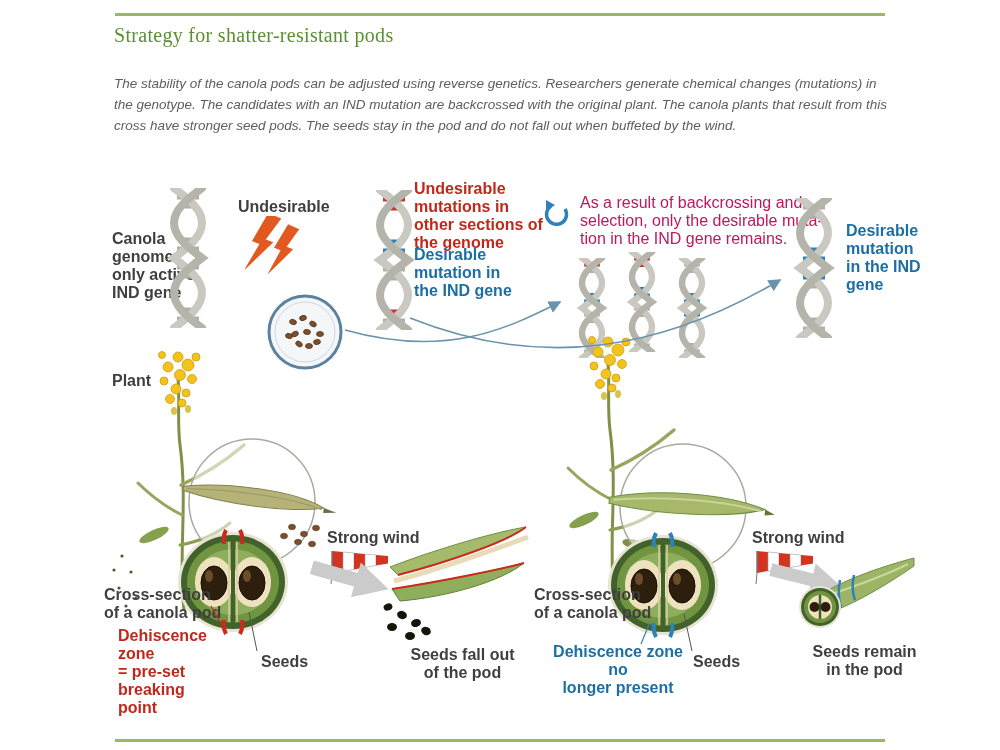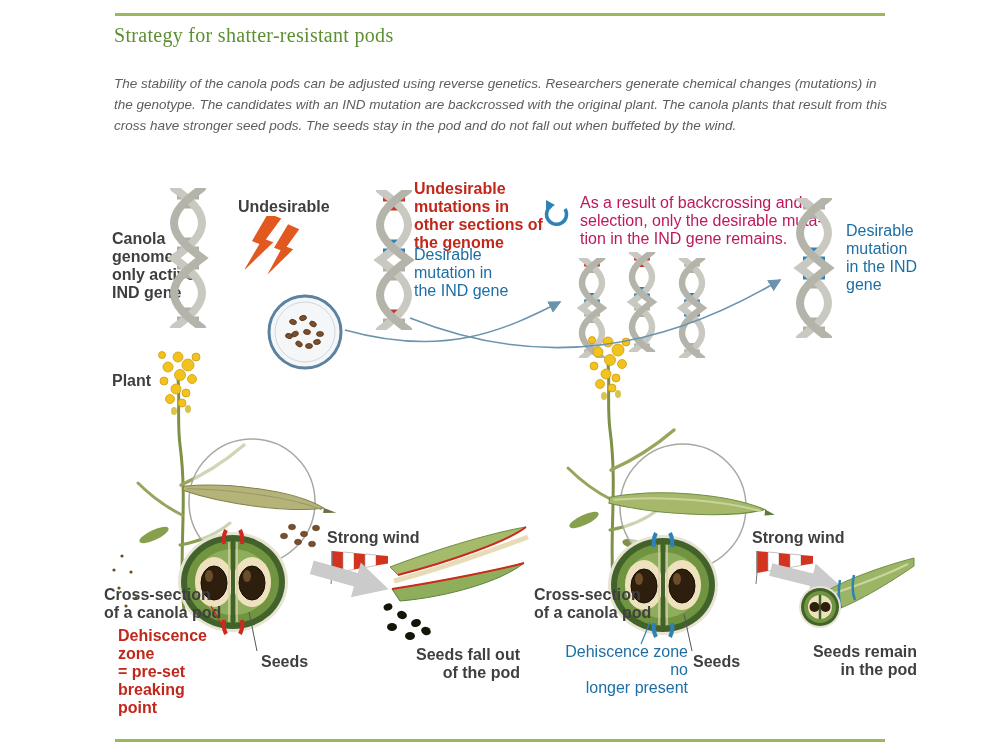--- a/index.html
+++ b/index.html
@@ -6,24 +6,24 @@
   .canvas{position:relative;width:1000px;height:750px;background:#fff;overflow:hidden;
           font-family:"Liberation Sans",sans-serif;}
   .rule{position:absolute;left:115px;width:770px;height:3px;background:var(--rule-green,#9ab95c);}
   .title{position:absolute;left:114px;top:24px;font-family:"Liberation Serif",serif;
          font-size:20px;color:var(--accent-green,#5c8f31);font-weight:500;letter-spacing:.3px;}
   .intro{position:absolute;left:114px;top:74px;width:782px;font-size:13.5px;font-style:italic;
          color:#5d5d5d;line-height:1.55;}
   .lbl{position:absolute;font-size:16px;line-height:18px;color:var(--text-gray,#3f3f3f);
        font-weight:600;white-space:pre-line;}
   .lbl.red{color:var(--red,#c0281c);font-weight:700;}
-  .lbl.blue{color:var(--blue,#1c6ea4);font-weight:400;}
+  .lbl.blue{color:var(--blue,#1c6ea4);font-weight:700;}
   .lbl.note{font-weight:400;color:#be185d;}
   .lbl.right{text-align:left;}
-  .lbl.center{text-align:right;}
+  .lbl.center{text-align:center;}
   .art{position:absolute;}
   .src{position:absolute;top:716px;right:114px;font-size:12.5px;color:#3f3f3f;}
   .src .mag{font-weight:bold;font-style:italic;}
   .overlay{position:absolute;left:0;top:0;}
 </style>
 </head>
 <body>
 
 <div class="canvas">
 

